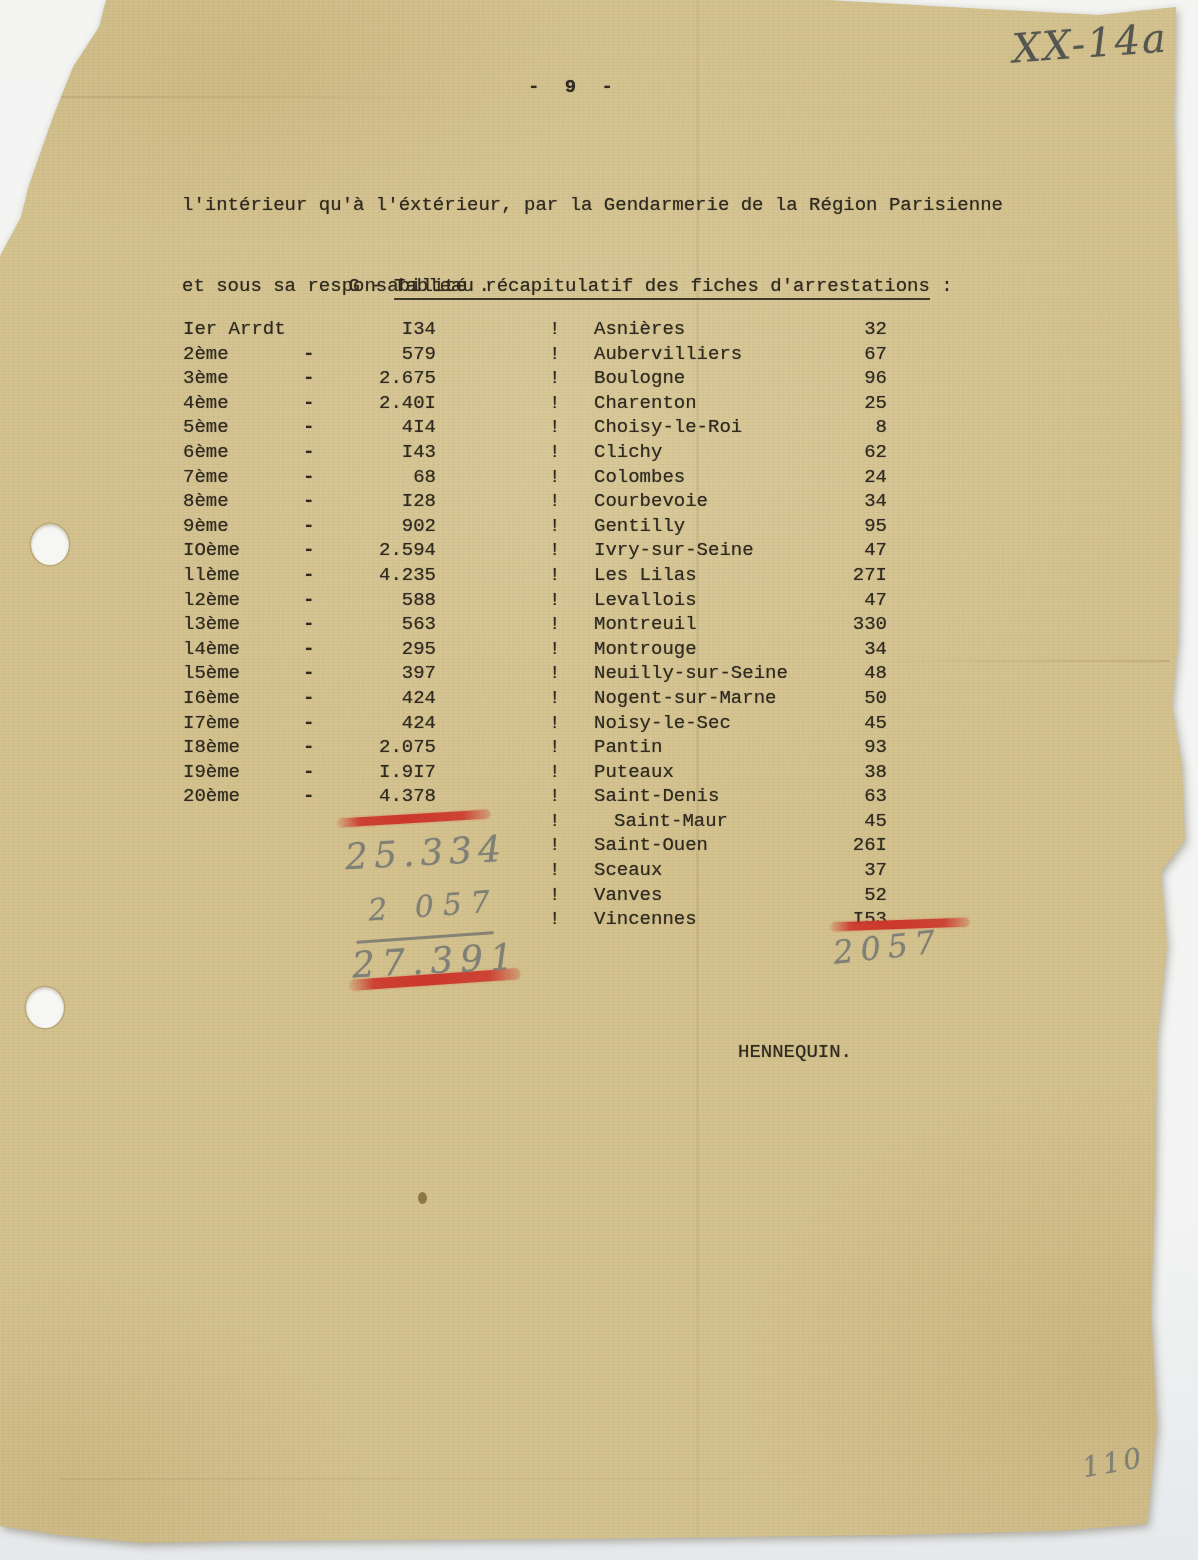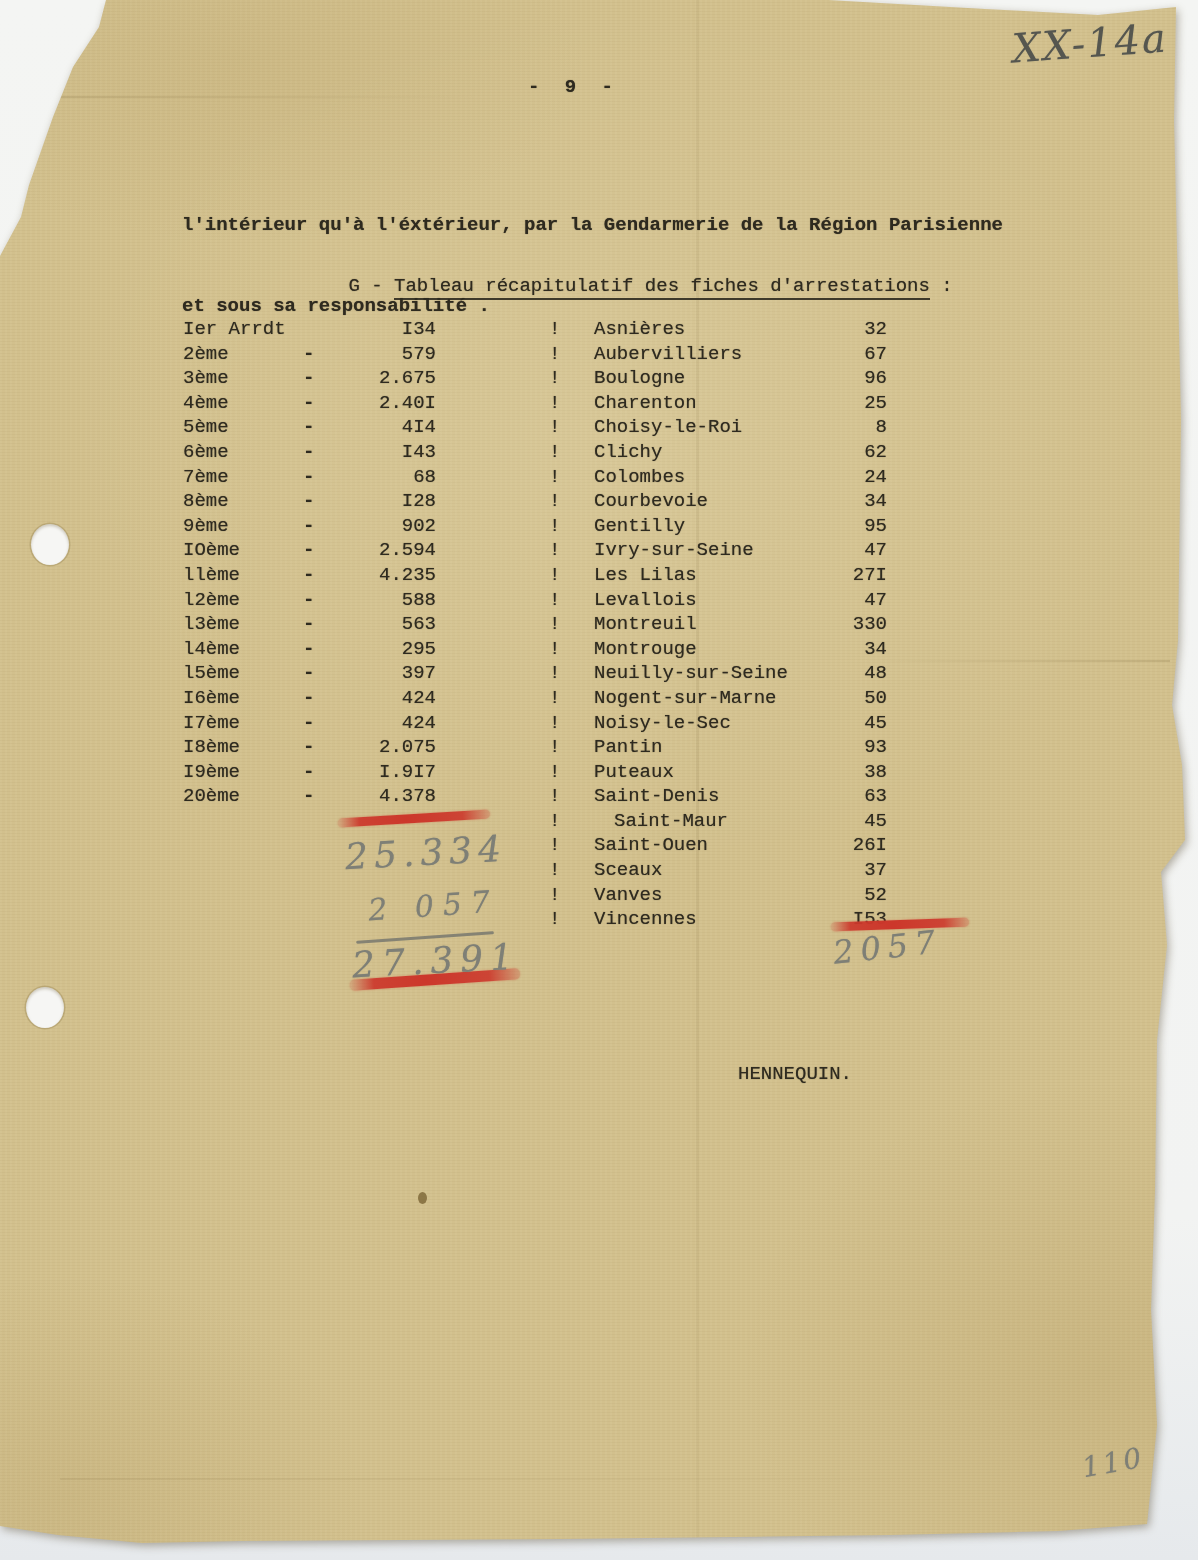--- a/index.html
+++ b/index.html
@@ -75,21 +75,21 @@
 
     <div class="crease" style="left:0;top:96px;width:480px;height:2px;background:linear-gradient(90deg,rgba(120,100,55,0.22),rgba(120,100,55,0));"></div>
     <div class="crease" style="left:860px;top:660px;width:310px;height:2px;background:linear-gradient(90deg,rgba(120,100,55,0),rgba(120,100,55,0.2));"></div>
     <div class="crease" style="left:696px;top:0;width:3px;height:100%;background:linear-gradient(180deg,rgba(120,100,55,0.07),rgba(120,100,55,0.12),rgba(120,100,55,0.05));"></div>
     <div class="crease" style="left:60px;top:1478px;width:900px;height:2px;background:linear-gradient(90deg,rgba(120,100,55,0.12),rgba(120,100,55,0));"></div>
 
     <div class="pencil" style="left:1012px;top:20px;font-size:40px;letter-spacing:2px;color:#55564f;transform:rotate(-4deg);">XX-14a</div>
 
     <div class="tw page-num" style="left:528px;top:74px;">- 9 -</div>
 
-    <div class="tw" style="left:182px;top:158px;font-weight:bold;">
+    <div class="tw" style="left:182px;top:138px;">
       <div>l'intérieur qu'à l'éxtérieur, par la Gendarmerie de la Région Parisienne</div>
       <div>et sous sa responsabilité .</div>
     </div>
 
     <div class="tw heading" style="left:280px;top:246px;">
       <span>G - </span><span class="u">Tableau récapitulatif des fiches d'arrestations</span><span> :</span>
     </div>
 
     <div class="tbl tbl-left">
         <div class="row">
@@ -326,21 +326,21 @@
     <div class="crayon" style="left:831px;top:920px;width:138px;transform:rotate(-2deg);"></div>
     <div class="crayon" style="left:350px;top:974px;width:170px;height:11px;transform:rotate(-4deg);"></div>
 
     <div class="pencil" style="left:345px;top:832px;font-size:36px;letter-spacing:6px;transform:rotate(-3deg);">25.334</div>
     <div class="pencil" style="left:368px;top:888px;font-size:30px;letter-spacing:9px;transform:rotate(-4deg);">2 057</div>
     <div class="pencil-line" style="left:356px;top:936px;width:138px;transform:rotate(-4deg);"></div>
     <div class="pencil" style="left:352px;top:940px;font-size:36px;letter-spacing:7px;transform:rotate(-3deg);">27.391</div>
     <div class="pencil" style="left:833px;top:928px;font-size:32px;letter-spacing:7px;transform:rotate(-6deg);">2057</div>
 
     <div class="sig tw" style="left:640px;top:985px;width:310px;">
-      <div style="margin-top:22px;">HENNEQUIN.</div>
+      <div style="">HENNEQUIN.</div>
     </div>
 
     <div class="pencil" style="left:1082px;top:1446px;font-size:28px;letter-spacing:3px;transform:rotate(-10deg);">110</div>
 
     <div class="speck" style="left:418px;top:1192px;width:9px;height:12px;background:#7a6434;opacity:0.8;"></div>
   </div>
 </div>
 
 <div class="hole" style="left:31px;top:524px;"></div>
 <div class="hole" style="left:26px;top:987px;"></div>

